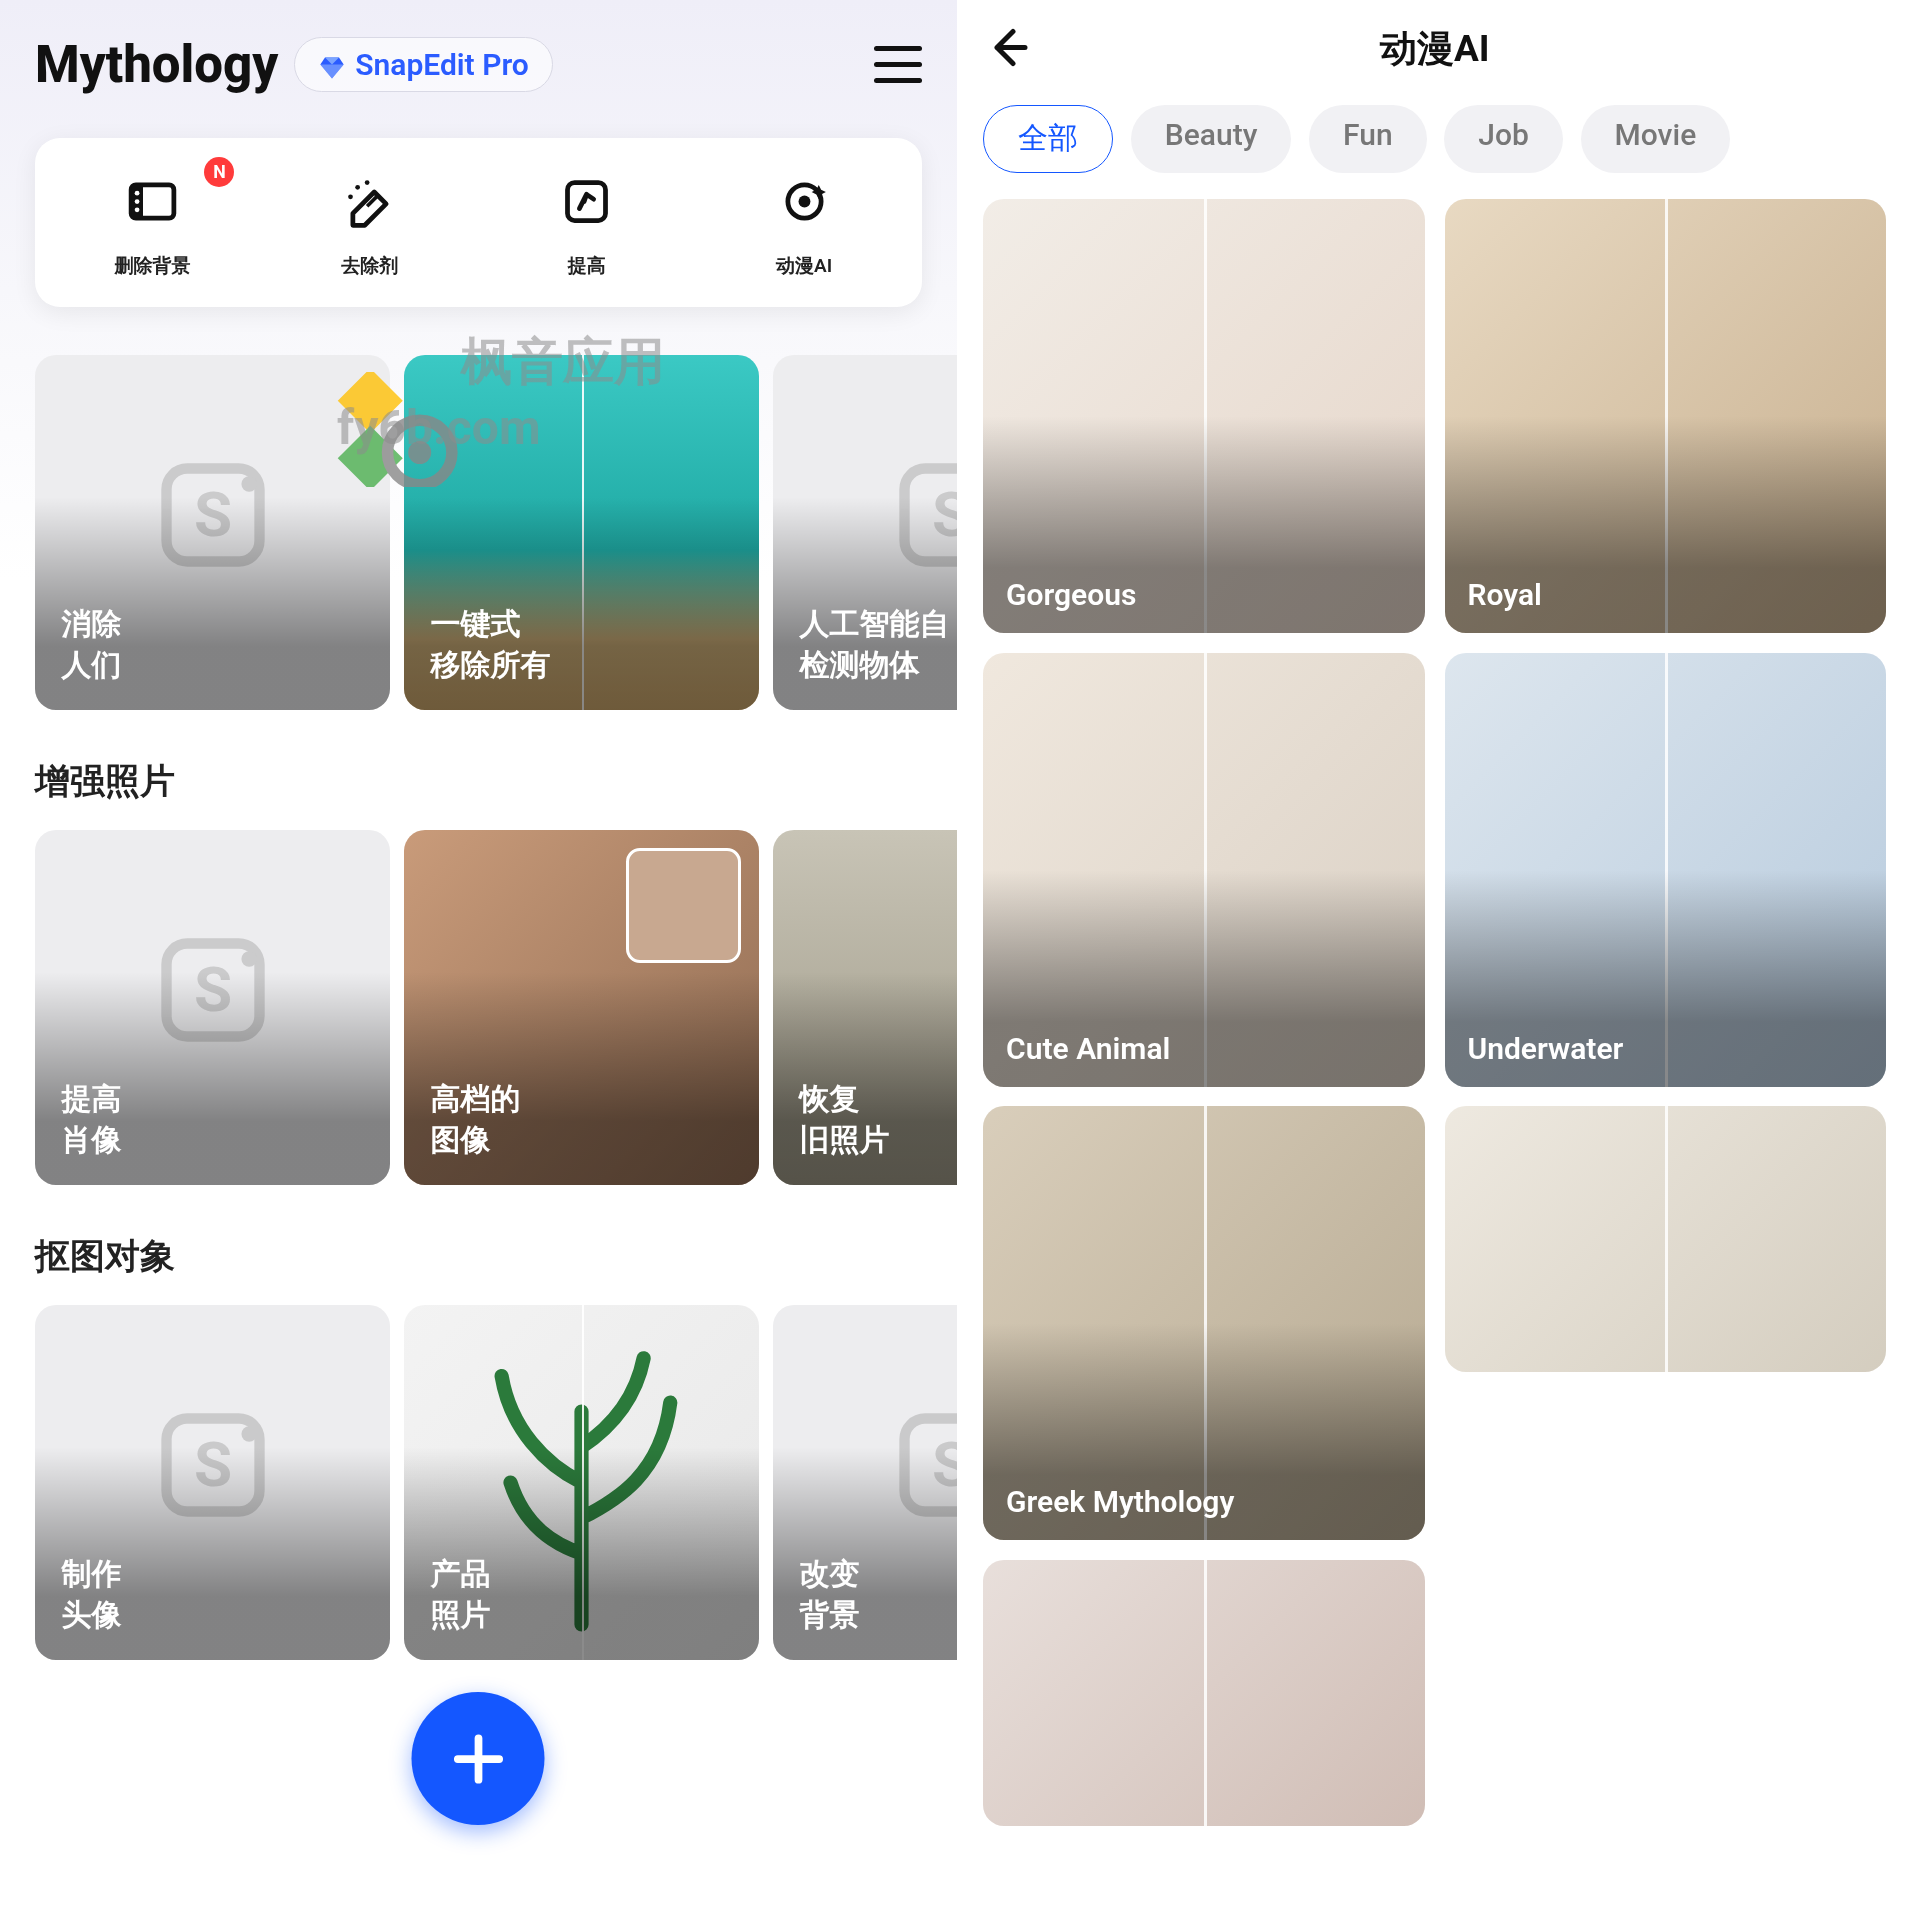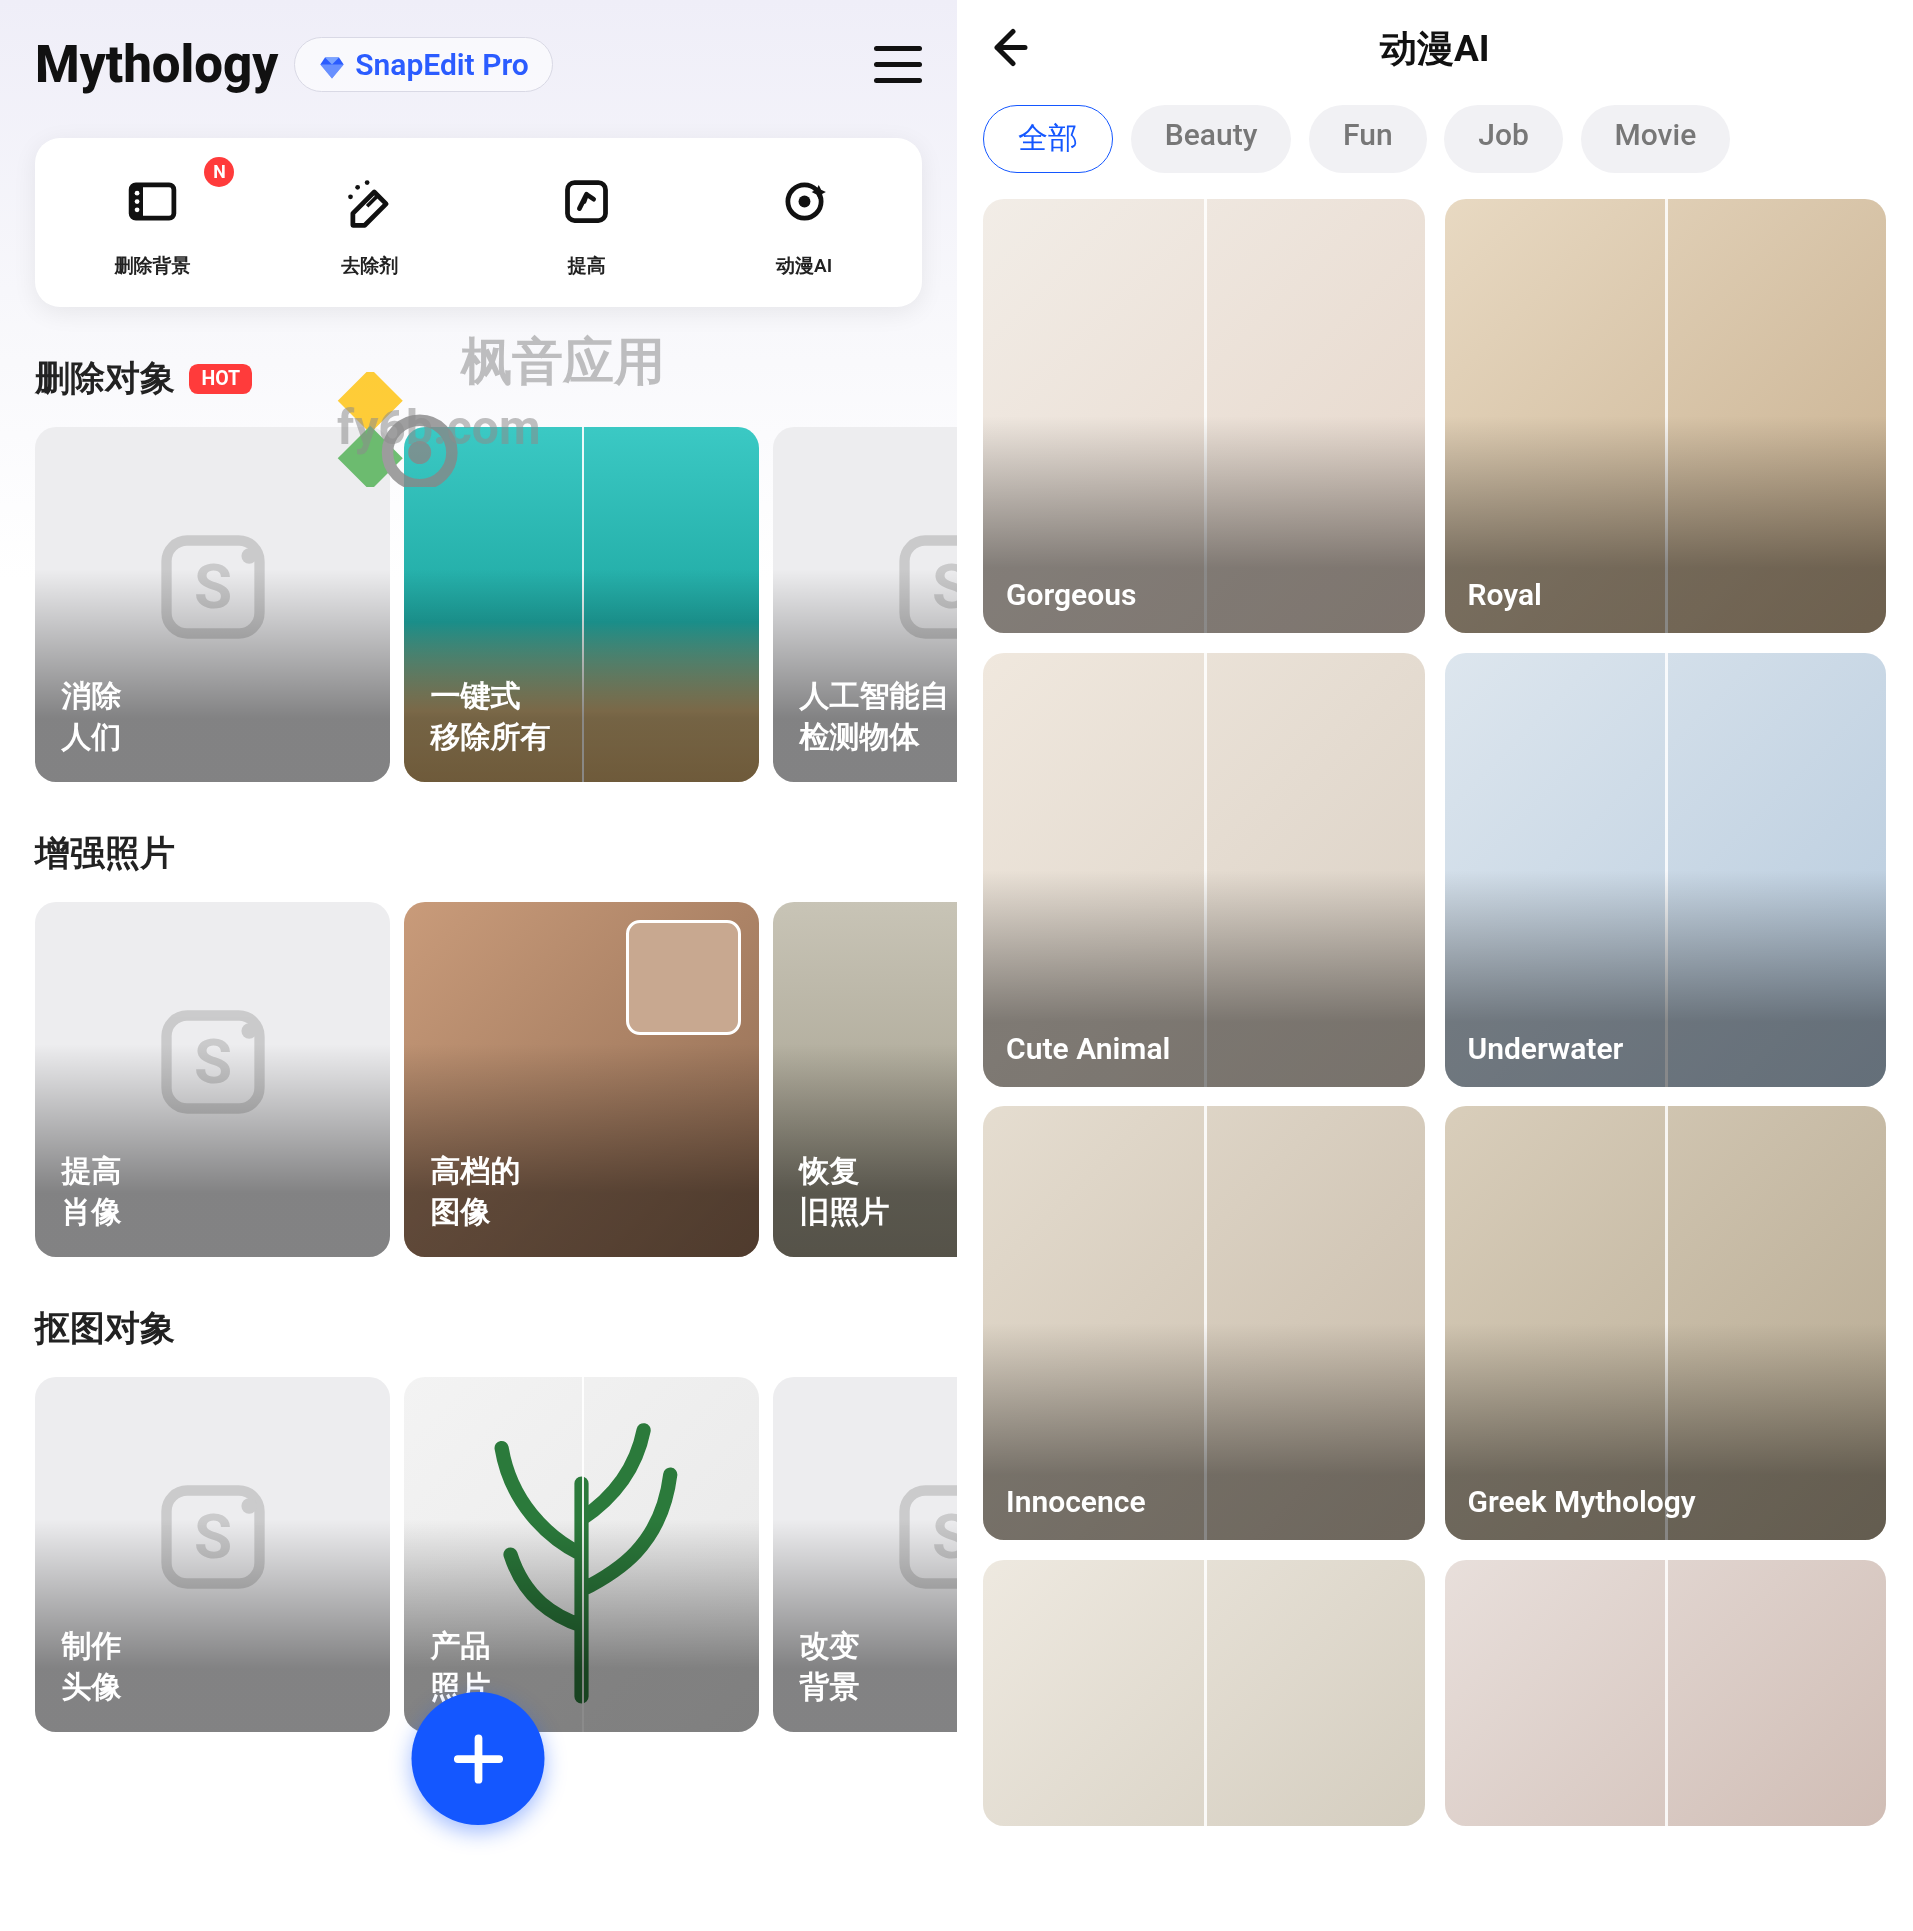--- a/index.html
+++ b/index.html
@@ -146,24 +146,20 @@
   <div class="watermark-cn">枫音应用</div>
   <svg class="wm-logo" width="124" height="115" viewBox="0 0 100 100">
       <rect x="5" y="5" width="40" height="40" fill="#FFC107" transform="rotate(45 25 25)"></rect>
       <rect x="5" y="55" width="40" height="40" fill="#4CAF50" transform="rotate(45 25 75)"></rect>
       <circle cx="68" cy="70" r="28" fill="none" stroke="#888" stroke-width="10"></circle>
       <circle cx="68" cy="70" r="10" fill="#888"></circle>
     </svg>
   <div class="watermark">fy6b.com</div>
 
   <div class="section">
-    <div class="section-head">
-      <span class="section-title">删除对象</span>
-      <span class="hot-badge">HOT</span>
-    </div>
     <div class="cards-row">
       <div class="card">
         <svg class="ph-icon" width="124" height="124" viewBox="0 0 48 48">
             <rect x="6" y="6" width="36" height="36" rx="8" fill="none" stroke="#AFAFAF" stroke-width="4"></rect>
             <text x="24" y="32" text-anchor="middle" font-size="24" font-weight="700" fill="#AFAFAF">S</text>
             <circle cx="38" cy="12" r="3" fill="#AFAFAF"></circle>
           </svg>
         <div class="card-overlay"></div>
         <div class="card-text"><span>消除</span><br><span>人们</span></div>
       </div>
@@ -281,25 +277,20 @@
     <div class="gcard img-cute">
       <div class="gcard-split"></div>
         <div class="card-overlay"></div>
       <span class="gcard-label">Cute Animal</span>
     </div>
     <div class="gcard img-underwater">
       <div class="gcard-split"></div>
         <div class="card-overlay"></div>
       <span class="gcard-label">Underwater</span>
     </div>
-    <div class="gcard img-innocence">
-      <div class="gcard-split"></div>
-        <div class="card-overlay"></div>
-      <span class="gcard-label">Innocence</span>
-    </div>
     <div class="gcard img-greek">
       <div class="gcard-split"></div>
         <div class="card-overlay"></div>
       <span class="gcard-label">Greek Mythology</span>
     </div>
     <div class="gcard img-extra1 grid-last">
       <div class="gcard-split"></div>
     </div>
     <div class="gcard img-extra2 grid-last">
       <div class="gcard-split"></div>

